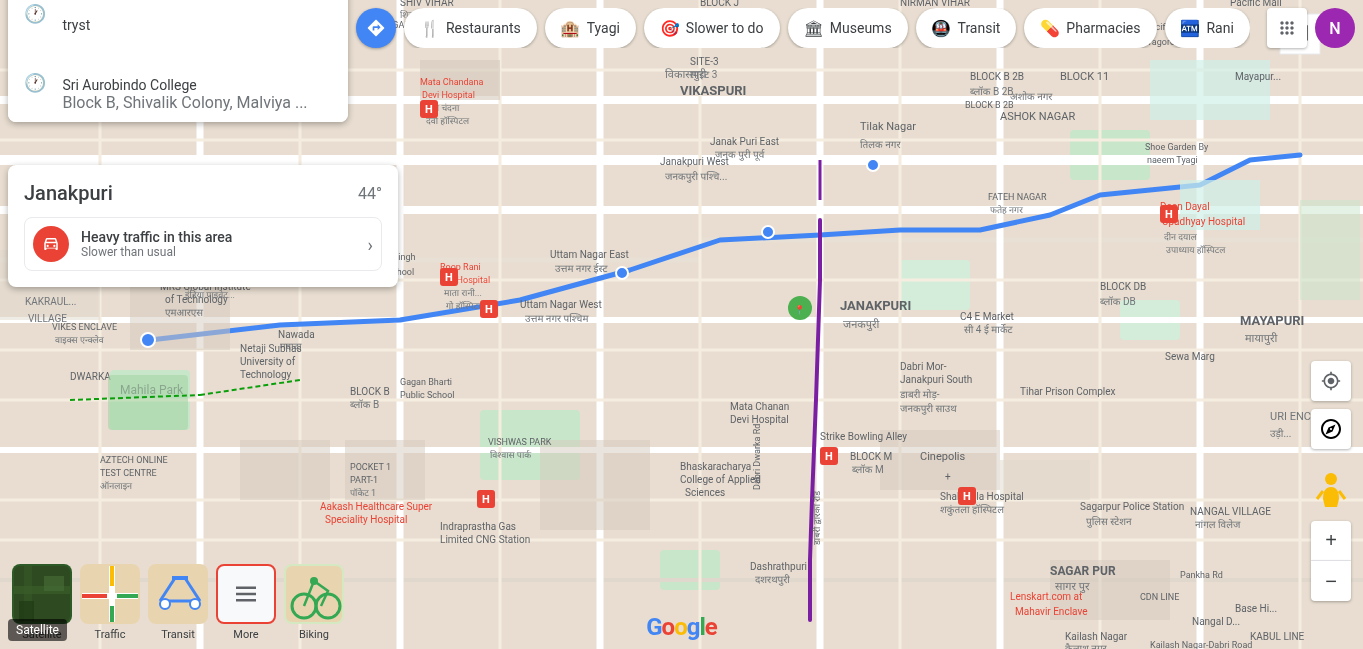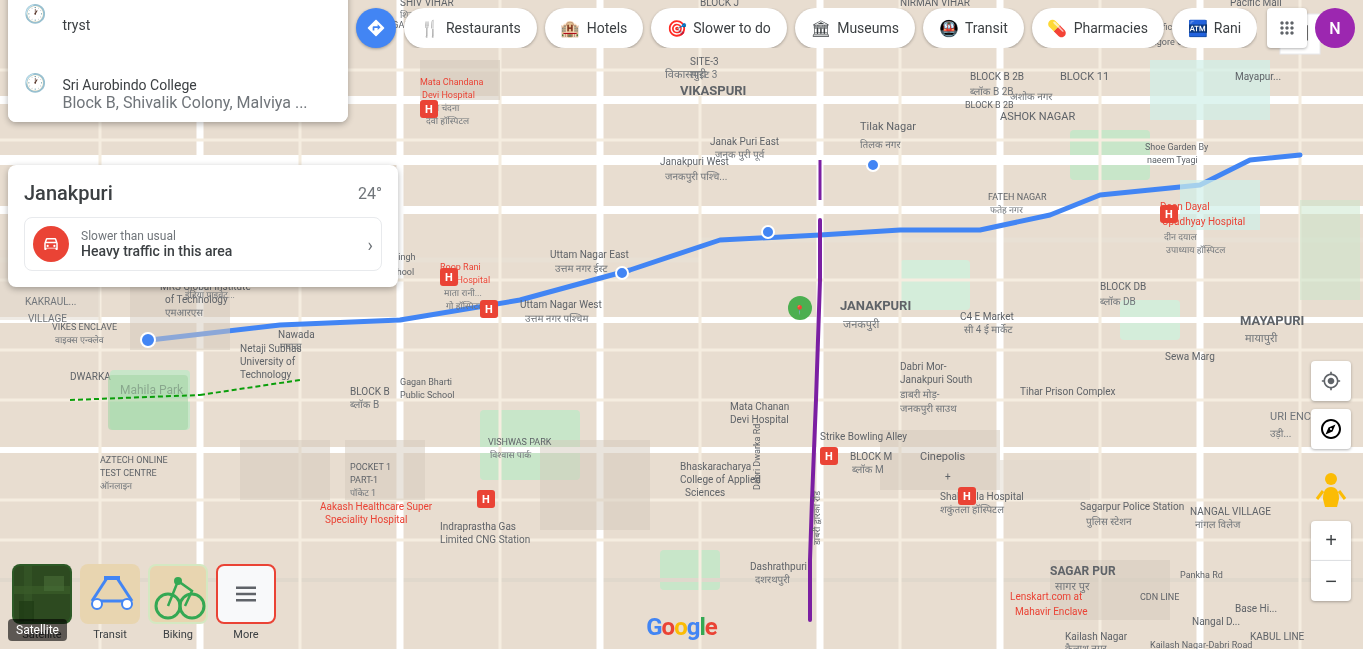--- a/index.html
+++ b/index.html
@@ -694,21 +694,21 @@
     </svg>
   </div>
 
   <div id="nav-chips">
     <div class="nav-chip">
       <span class="chip-icon">🍴</span>
       <span>Restaurants</span>
     </div>
     <div class="nav-chip">
       <span class="chip-icon">🏨</span>
-      <span>Hotels</span>
+      <span>Tyagi</span>
     </div>
     <div class="nav-chip">
       <span class="chip-icon">🎯</span>
       <span>Slower to do</span>
     </div>
     <div class="nav-chip">
       <span class="chip-icon">🏛</span>
       <span>Museums</span>
     </div>
     <div class="nav-chip">
@@ -730,33 +730,33 @@
 
 <div id="grid-icon">
   <svg width="20" height="20" viewBox="0 0 24 24" fill="#5f6368">
     <path d="M6 8c1.1 0 2-.9 2-2s-.9-2-2-2-2 .9-2 2 .9 2 2 2zm0 2c-1.1 0-2 .9-2 2s.9 2 2 2 2-.9 2-2-.9-2-2-2zm0 6c-1.1 0-2 .9-2 2s.9 2 2 2 2-.9 2-2-.9-2-2-2zm6-12c-1.1 0-2 .9-2 2s.9 2 2 2 2-.9 2-2-.9-2-2-2zm0 6c-1.1 0-2 .9-2 2s.9 2 2 2 2-.9 2-2-.9-2-2-2zm0 6c-1.1 0-2 .9-2 2s.9 2 2 2 2-.9 2-2-.9-2-2-2zm6-12c-1.1 0-2 .9-2 2s.9 2 2 2 2-.9 2-2-.9-2-2-2zm0 6c-1.1 0-2 .9-2 2s.9 2 2 2 2-.9 2-2-.9-2-2-2zm0 6c-1.1 0-2 .9-2 2s.9 2 2 2 2-.9 2-2-.9-2-2-2z"></path>
   </svg>
 </div>
 
 <div id="info-card">
   <div id="info-header">
     <span id="info-location">Janakpuri</span>
-    <span id="info-temp">24°</span>
+    <span id="info-temp">44°</span>
   </div>
   <div id="traffic-alert">
     <div id="traffic-icon">
       <svg width="18" height="18" viewBox="0 0 24 24" fill="white">
         <path d="M18.92 5.01C18.72 4.42 18.16 4 17.5 4h-11c-.66 0-1.21.42-1.42 1.01L3 11v8c0 .55.45 1 1 1h1c.55 0 1-.45 1-1v-1h12v1c0 .55.45 1 1 1h1c.55 0 1-.45 1-1v-8l-2.08-5.99zM6.85 6h10.29l1.08 3.11H5.77L6.85 6zM19 17H5v-6h14v6z"></path>
         <circle cx="7.5" cy="14.5" r="1.5" fill="#fff"></circle>
         <circle cx="16.5" cy="14.5" r="1.5" fill="#fff"></circle>
       </svg>
     </div>
     <div id="traffic-text">
+      <div id="traffic-title">Heavy traffic in this area</div>
       <div id="traffic-sub">Slower than usual</div>
-      <div id="traffic-title">Heavy traffic in this area</div>
     </div>
     <div id="traffic-chevron">›</div>
   </div>
 </div>
 
 <div id="bottom-controls">
   <div id="layer-selector">
 
     <div class="layer-btn">
       <div class="layer-thumb thumb-satellite">
@@ -765,57 +765,71 @@
           <rect x="0" y="20" width="60" height="8" fill="#3a5c2a" opacity="0.7"></rect>
           <rect x="10" y="0" width="8" height="60" fill="#3a5c2a" opacity="0.5"></rect>
           <rect x="30" y="10" width="20" height="15" fill="#4a6e38" opacity="0.6"></rect>
           <rect x="5" y="35" width="15" height="20" fill="#1e3a14" opacity="0.7"></rect>
         </svg>
       </div>
       <span class="layer-label">Satellite</span>
     </div>
 
 
+    <div class="layer-btn">
+      <div class="layer-thumb thumb-traffic">
+        <svg width="60" height="60" viewBox="0 0 60 60">
+          <rect width="60" height="60" fill="#e8d5b0"></rect>
+          <line x1="0" y1="30" x2="60" y2="30" stroke="#fff" stroke-width="6"></line>
+          <line x1="30" y1="0" x2="30" y2="60" stroke="#fff" stroke-width="6"></line>
+          <line x1="0" y1="30" x2="25" y2="30" stroke="#ea4335" stroke-width="4"></line>
+          <line x1="35" y1="30" x2="60" y2="30" stroke="#34a853" stroke-width="4"></line>
+          <line x1="30" y1="0" x2="30" y2="20" stroke="#fbbc05" stroke-width="4"></line>
+          <line x1="30" y1="40" x2="30" y2="60" stroke="#34a853" stroke-width="4"></line>
+        </svg>
+      </div>
+      <span class="layer-label">Traffic</span>
+    </div>
 
     <div class="layer-btn">
       <div class="layer-thumb thumb-transit">
         <svg width="60" height="60" viewBox="0 0 60 60">
           <rect width="60" height="60" fill="#e8d5b0"></rect>
           <rect x="22" y="10" width="16" height="4" fill="#4285f4"></rect>
           <line x1="25" y1="12" x2="10" y2="35" stroke="#4285f4" stroke-width="3"></line>
           <line x1="35" y1="12" x2="50" y2="35" stroke="#4285f4" stroke-width="3"></line>
           <line x1="10" y1="35" x2="50" y2="35" stroke="#4285f4" stroke-width="3"></line>
           <circle cx="15" cy="38" r="5" fill="white" stroke="#4285f4" stroke-width="2"></circle>
           <circle cx="45" cy="38" r="5" fill="white" stroke="#4285f4" stroke-width="2"></circle>
         </svg>
       </div>
       <span class="layer-label">Transit</span>
     </div>
 
     <div class="layer-btn">
+      <div class="layer-thumb thumb-more" style="border: 2px solid #ea4335 !important; background: #f8f9fa; display:flex; align-items:center; justify-content:center;">
+        <svg width="30" height="30" viewBox="0 0 24 24" fill="#5f6368">
+          <path d="M4 6h16v2H4zm0 5h16v2H4zm0 5h16v2H4z"></path>
+        </svg>
+      </div>
+      <span class="layer-label">More</span>
+    </div>
+
+    <div class="layer-btn">
       <div class="layer-thumb thumb-biking">
         <svg width="60" height="60" viewBox="0 0 60 60">
           <rect width="60" height="60" fill="#e8d5b0"></rect>
           <circle cx="18" cy="40" r="12" fill="none" stroke="#34a853" stroke-width="3"></circle>
           <circle cx="42" cy="40" r="12" fill="none" stroke="#34a853" stroke-width="3"></circle>
           <path d="M18 40 L28 15 L42 25 L35 40" fill="none" stroke="#34a853" stroke-width="2.5"></path>
           <circle cx="28" cy="15" r="4" fill="#34a853"></circle>
         </svg>
       </div>
       <span class="layer-label">Biking</span>
     </div>
-
-    <div class="layer-btn">
-      <div class="layer-thumb thumb-more" style="border: 2px solid #ea4335 !important; background: #f8f9fa; display:flex; align-items:center; justify-content:center;">
-        <svg width="30" height="30" viewBox="0 0 24 24" fill="#5f6368">
-          <path d="M4 6h16v2H4zm0 5h16v2H4zm0 5h16v2H4z"></path>
-        </svg>
-      </div>
-      <span class="layer-label">More</span>
-    </div>
   </div>
 </div>
 
 <div id="satellite-label">
   <span>Satellite</span>
 </div>
 
 <div id="right-controls">
   <button class="map-control-btn">+</button>
   <button class="map-control-btn">−</button>

